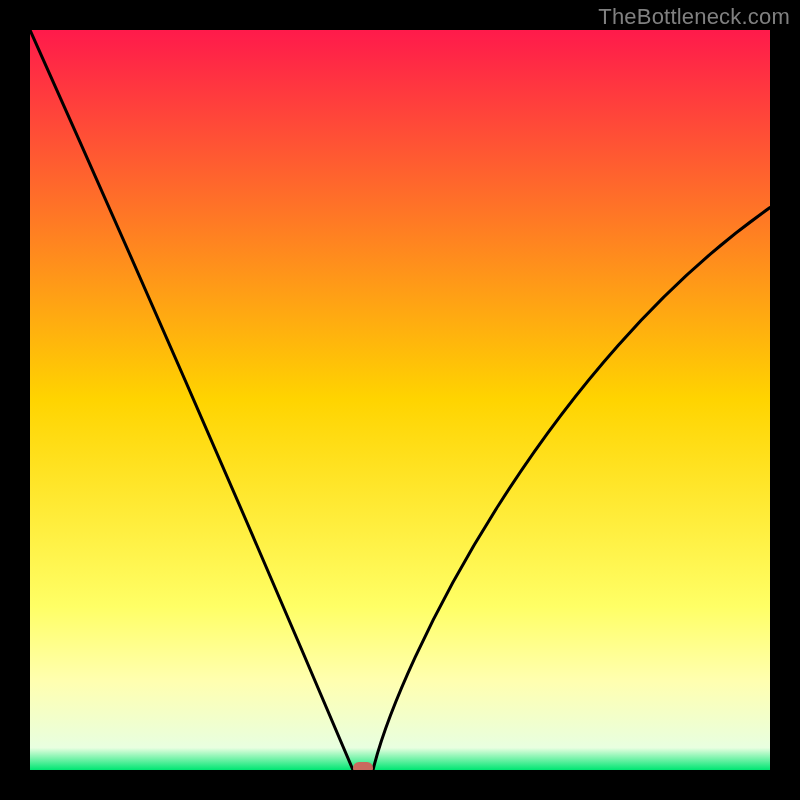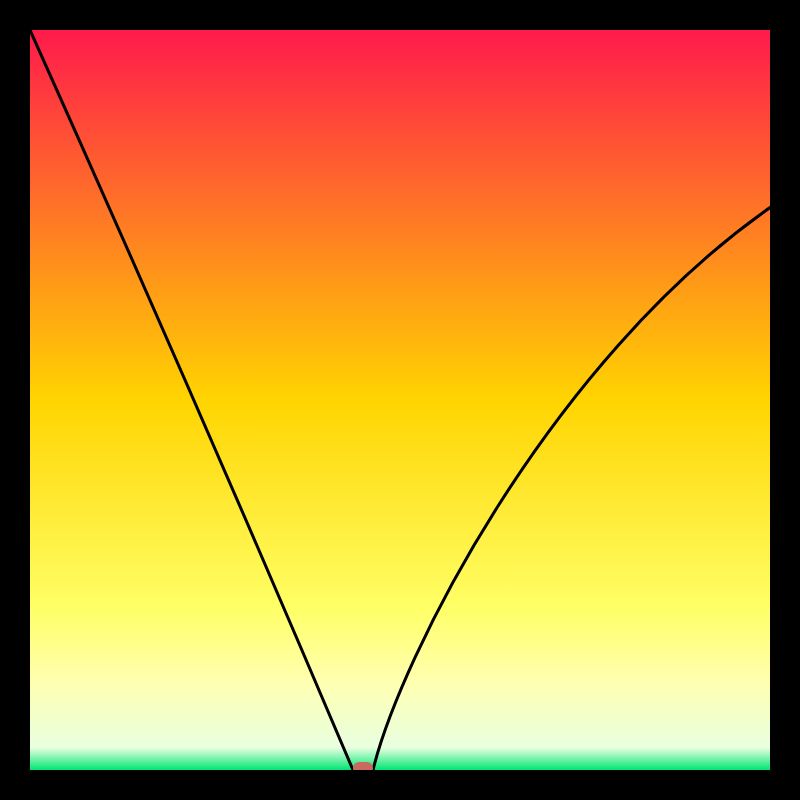--- a/index.html
+++ b/index.html
@@ -37,20 +37,21 @@
   }
   svg {
     display: block;
   }
 </style>
 </head>
 <body>
 
 <div class="outer">
 
+  <div class="watermark">TheBottleneck.com</div>
 
   <div class="plot-area">
     <svg id="chart-svg" width="740" height="740" viewBox="0 0 740 740">
         <defs>
           <linearGradient id="bg-grad" x1="0" y1="0" x2="0" y2="1">
             <stop offset="0%" stop-color="#ff1a4b"></stop>
             <stop offset="50%" stop-color="#ffd400"></stop>
             <stop offset="78%" stop-color="#ffff66"></stop>
             <stop offset="88%" stop-color="#ffffb0"></stop>
             <stop offset="97%" stop-color="#e8ffe0"></stop>

